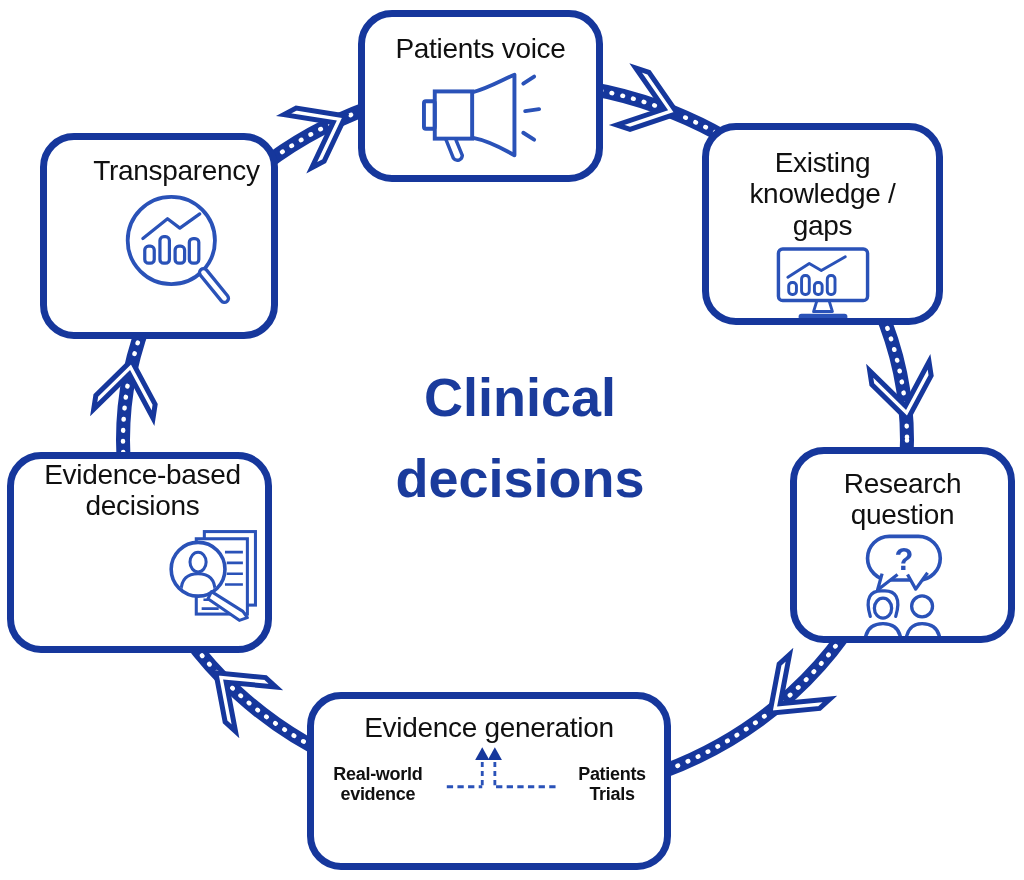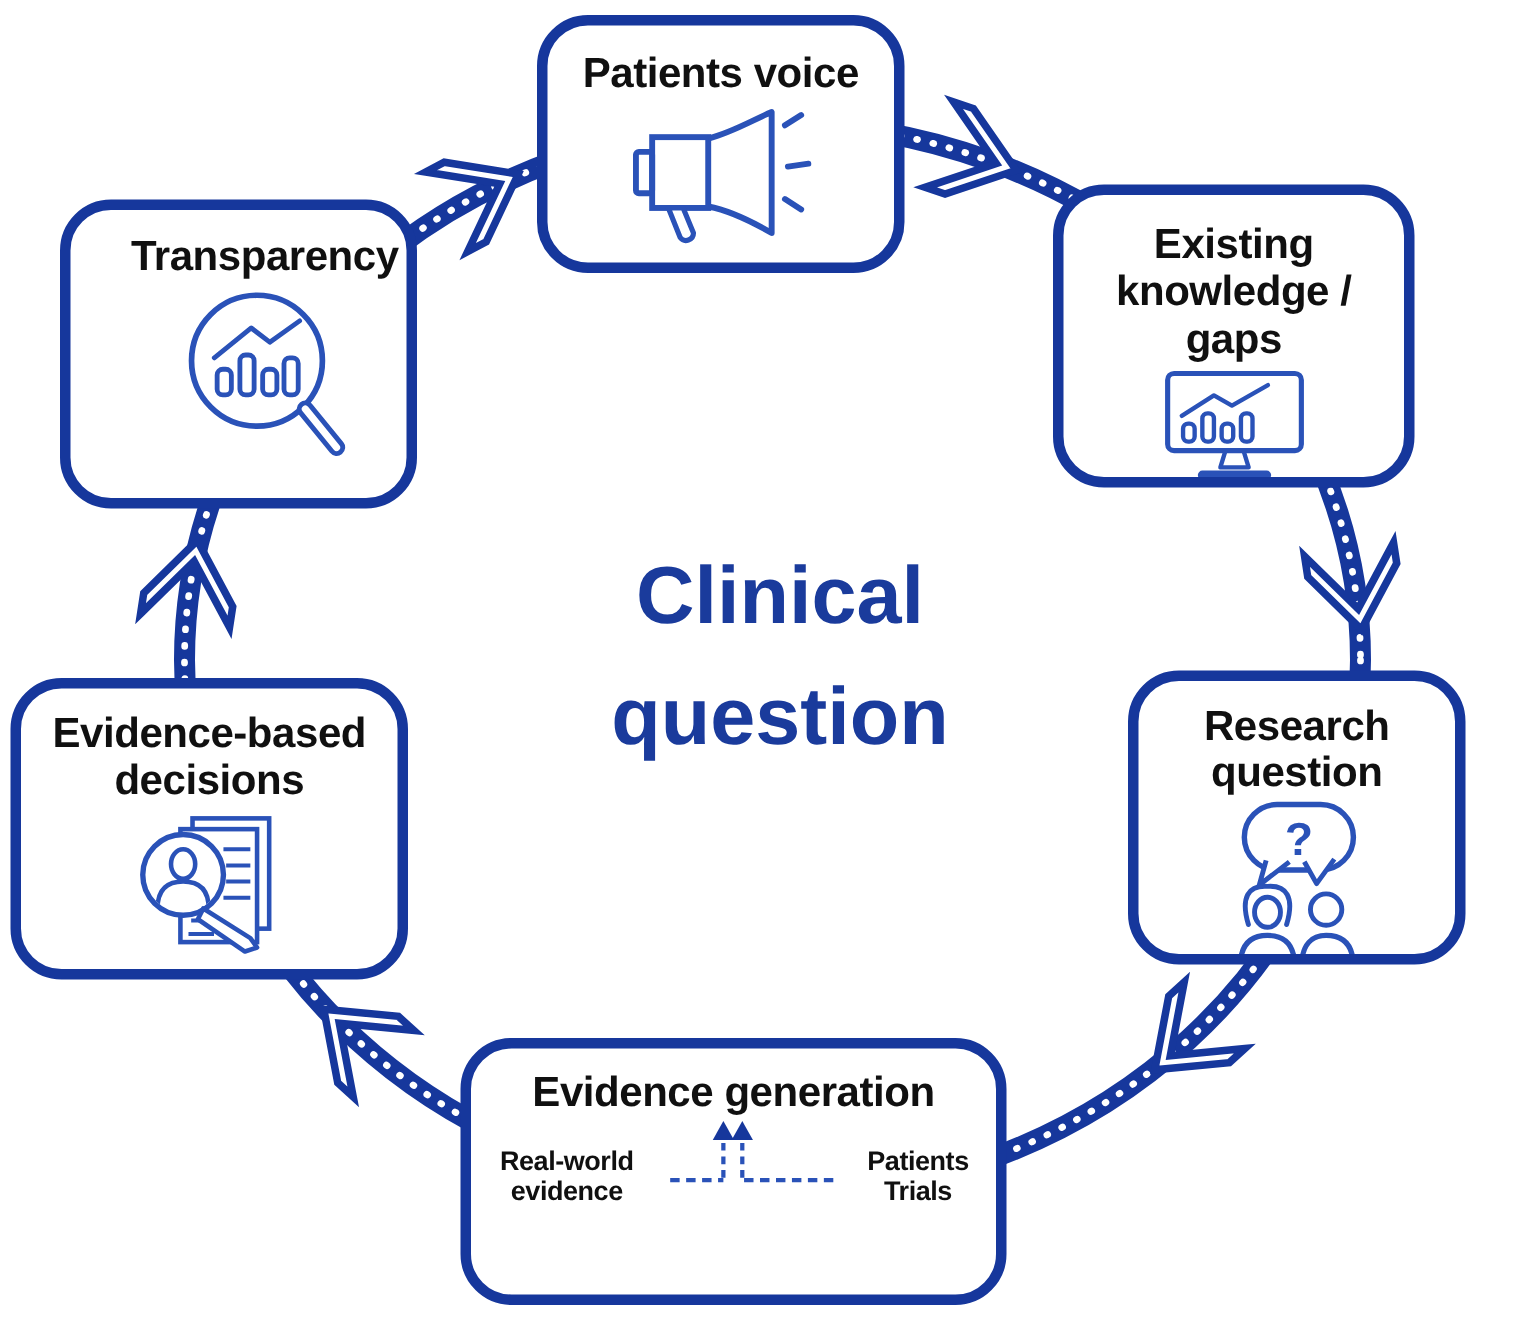--- a/index.html
+++ b/index.html
@@ -23,30 +23,30 @@
   .chev{fill:#fff;stroke:var(--navy);stroke-width:5;stroke-linejoin:miter;}
   .fn{fill:var(--navy);stroke:none;}
   .qmark{fill:var(--icon-blue);font:600 34px "Liberation Sans",sans-serif;}
 
   .node{
     position:absolute;background:#fff;border:7px solid var(--navy);
     border-radius:34px;box-sizing:border-box;
     display:flex;flex-direction:column;align-items:center;overflow:hidden;
   }
   .node-title{
-    font-weight:700;color:var(--text);font-size:28px;line-height:1.12;
+    font-weight:400;color:var(--text);font-size:28px;line-height:1.12;
     text-align:center;letter-spacing:-0.3px;
   }
   .node-icon{flex:0 0 auto;}
 
   #node-patients-voice{left:358px;top:10px;width:245px;height:172px;padding-top:16px;}
   #node-existing-knowledge{left:702px;top:123px;width:241px;height:202px;padding-top:17px;}
-  #node-research-question{left:752px;top:447px;width:225px;height:196px;padding-top:14px;}
+  #node-research-question{left:790px;top:447px;width:225px;height:196px;padding-top:14px;}
   #node-evidence-generation{left:307px;top:692px;width:364px;height:178px;padding-top:13px;}
-  #node-evidence-based-decisions{left:7px;top:452px;width:265px;height:201px;padding-top:14px;}
+  #node-evidence-based-decisions{left:7px;top:452px;width:265px;height:201px;align-items:flex-end;}
   #node-transparency{left:40px;top:133px;width:238px;height:206px;padding-top:15px;padding-left:35px;}
 
   #node-existing-knowledge .node-title{width:205px;}
   #node-research-question .node-title{width:185px;}
   #node-evidence-based-decisions .node-title{width:245px;}
 
   .gen-row{
     display:flex;align-items:center;justify-content:center;
     gap:4px;margin-top:10px;width:100%;
   }
@@ -180,16 +180,16 @@
       <rect x="56" y="58" width="10" height="18" rx="4" class="si" stroke-width="3.4"></rect>
       <rect x="71" y="50" width="10" height="26" rx="4" class="si" stroke-width="3.4"></rect>
       <polyline points="22,50 48,29 61,39 82,24" class="si" stroke-width="3.4" stroke-linecap="round" stroke-linejoin="round"></polyline>
       <line x1="86" y1="86" x2="108" y2="113" class="si" stroke-width="12" stroke-linecap="round"></line>
       <line x1="86" y1="86" x2="108" y2="113" class="sw" stroke-width="5" stroke-linecap="round"></line>
     </svg>
   </div>
 
   <div id="center-title">
     <span>Clinical</span>
-    <span>question</span>
+    <span>decisions</span>
   </div>
 
 </div>
 
 </body></html>

